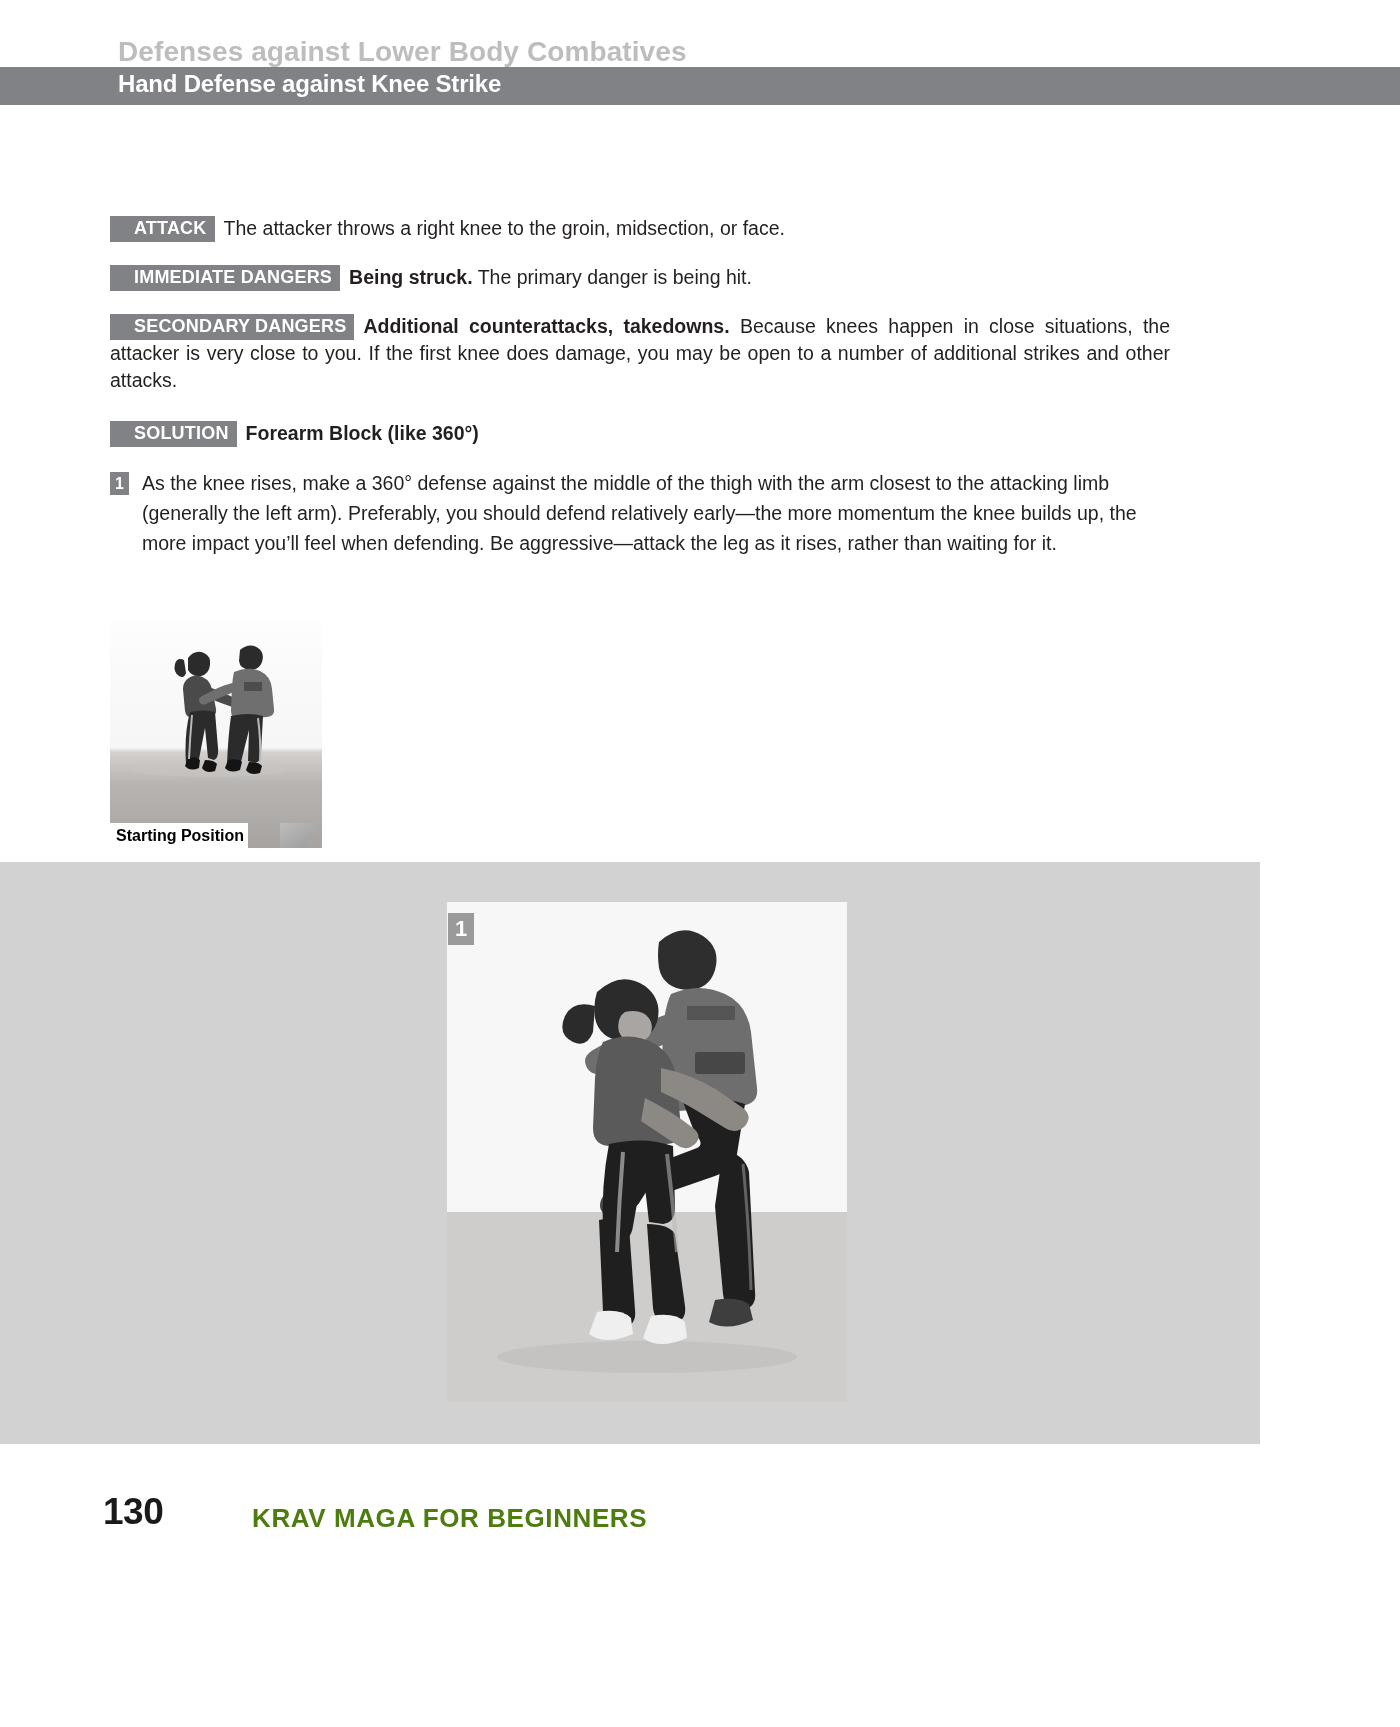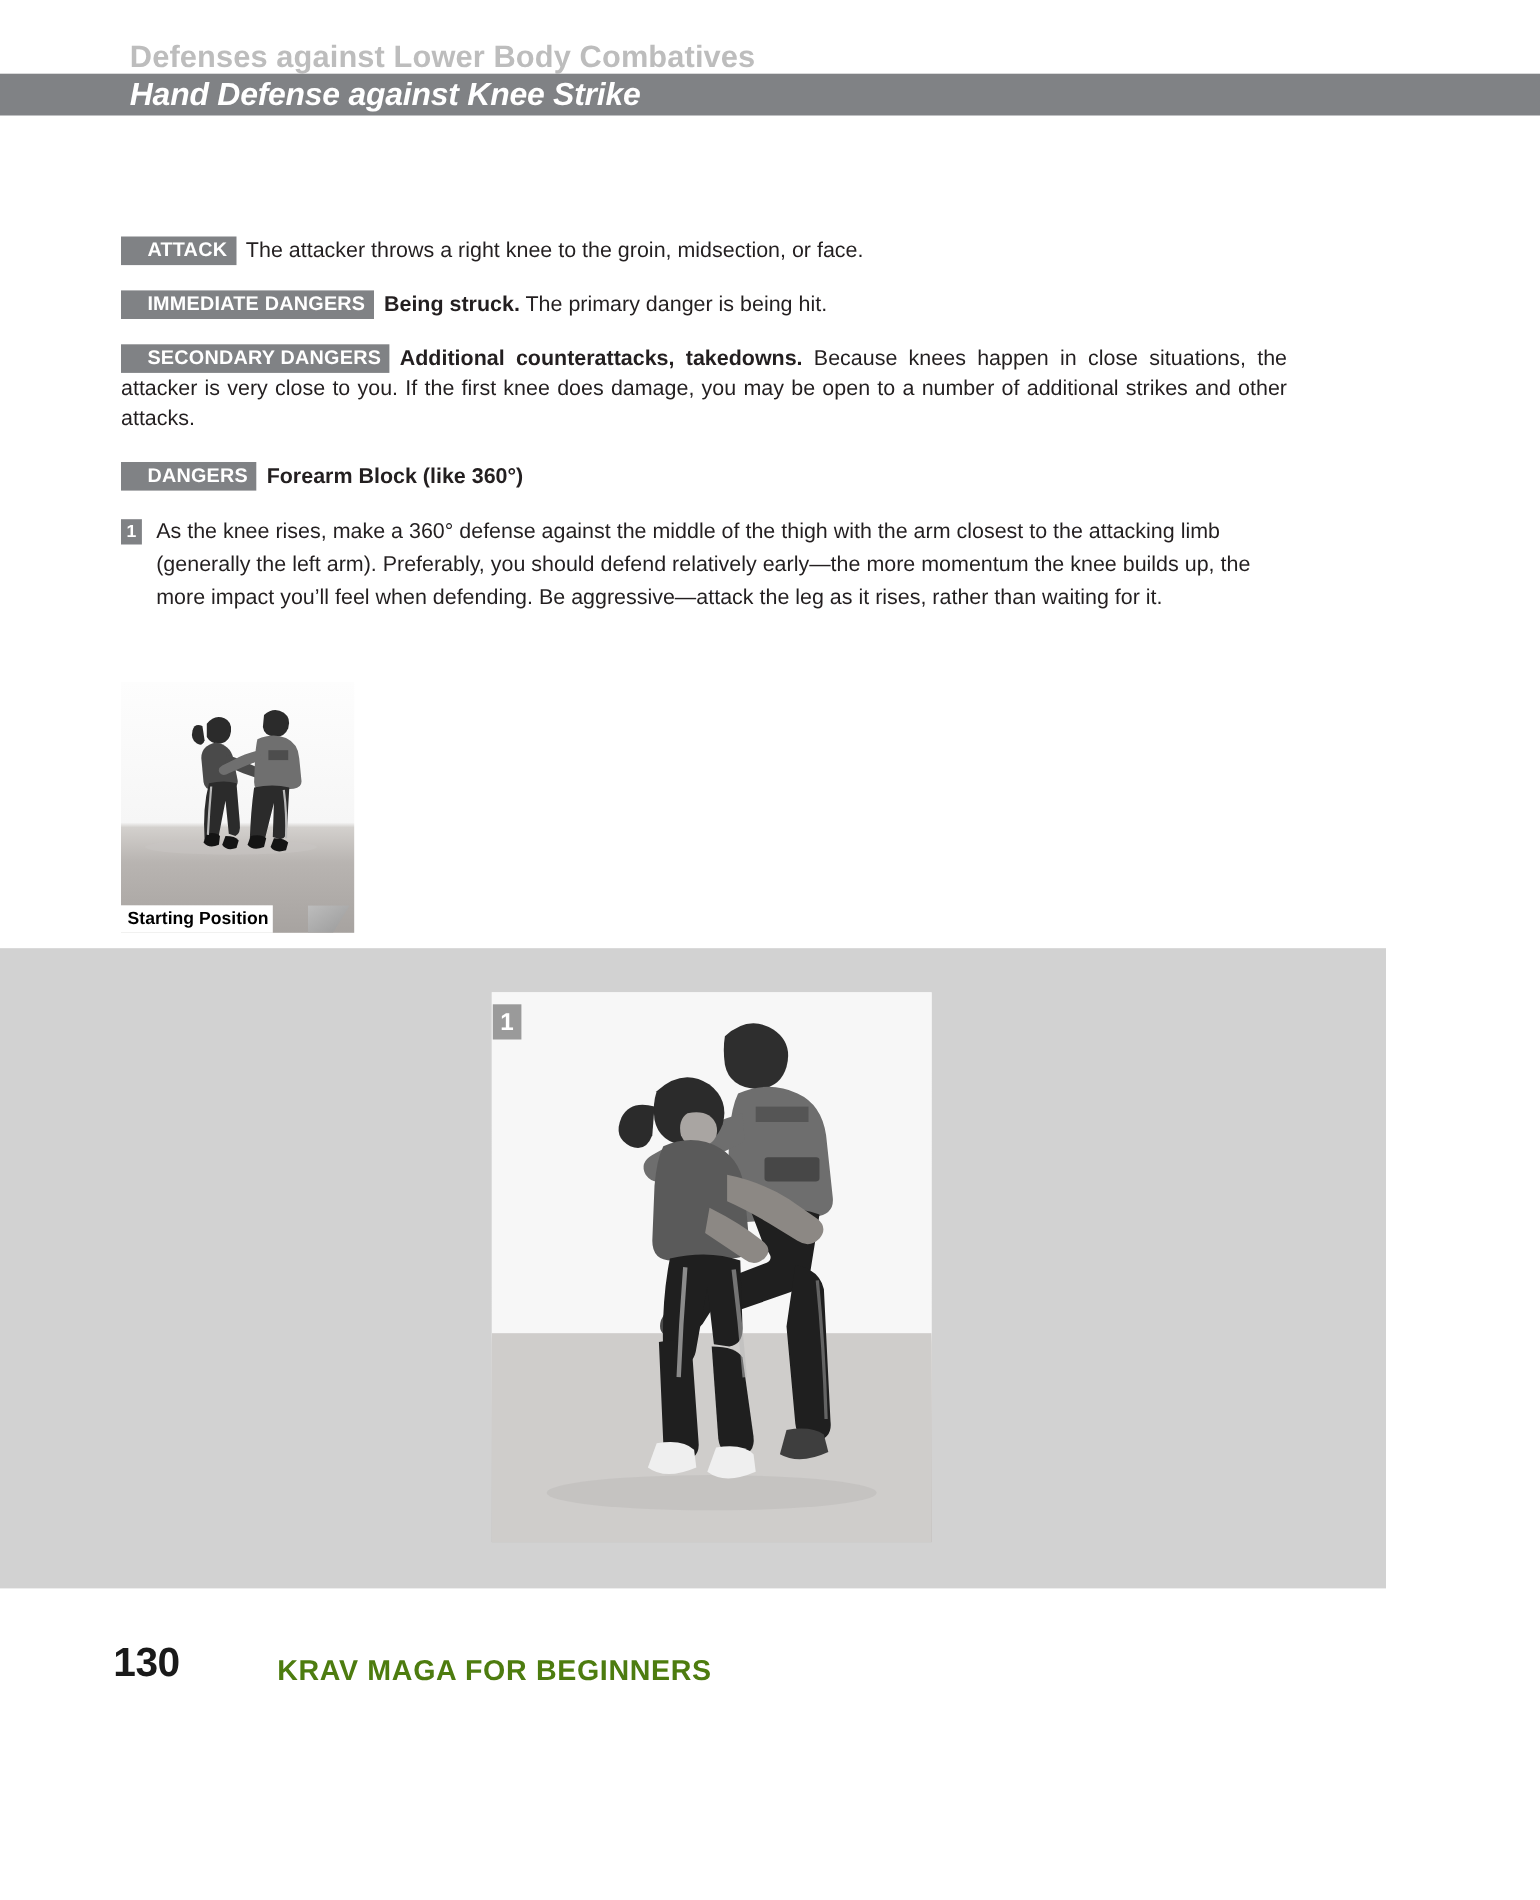--- a/index.html
+++ b/index.html
@@ -32,23 +32,22 @@
     left: 0;
     top: 67px;
     width: 1400px;
     height: 38px;
     background: #808285;
   }
   #chapter-title {
     position: absolute;
     left: 118px;
     top: 70px;
-    font-size: 29px;
-    font-weight: bold;
-    font-style: italic;
+    font-size: 24px;
+    font-weight: bold;
     color: #ffffff;
     letter-spacing: -0.2px;
     white-space: nowrap;
   }
 
   
   .content {
     position: absolute;
     left: 110px;
     width: 1060px;
@@ -220,21 +219,21 @@
 
 <div class="content" style="top:313px;">
   <p class="tagline">
     <span class="tag">SECONDARY DANGERS</span><span class="lead">Additional counterattacks, takedowns.</span>
     <span>Because knees happen in close situations, the attacker is very close to you. If the first knee does damage, you may be open to a number of additional strikes and other attacks.</span>
   </p>
 </div>
 
 <div class="content" style="top:420px;">
   <p class="tagline nomargin">
-    <span class="tag">DANGERS</span><span class="lead">Forearm Block (like 360°)</span>
+    <span class="tag">SOLUTION</span><span class="lead">Forearm Block (like 360°)</span>
   </p>
 </div>
 
 <div class="content" style="top:468px;">
   <div class="step">
     <span class="step-num">1</span>
     <span>As the knee rises, make a 360° defense against the middle of the thigh with the arm closest to the attacking limb (generally the left arm). Preferably, you should defend relatively early—the more momentum the knee builds up, the more impact you’ll feel when defending. Be aggressive—attack the leg as it rises, rather than waiting for it.</span>
   </div>
 </div>
 

